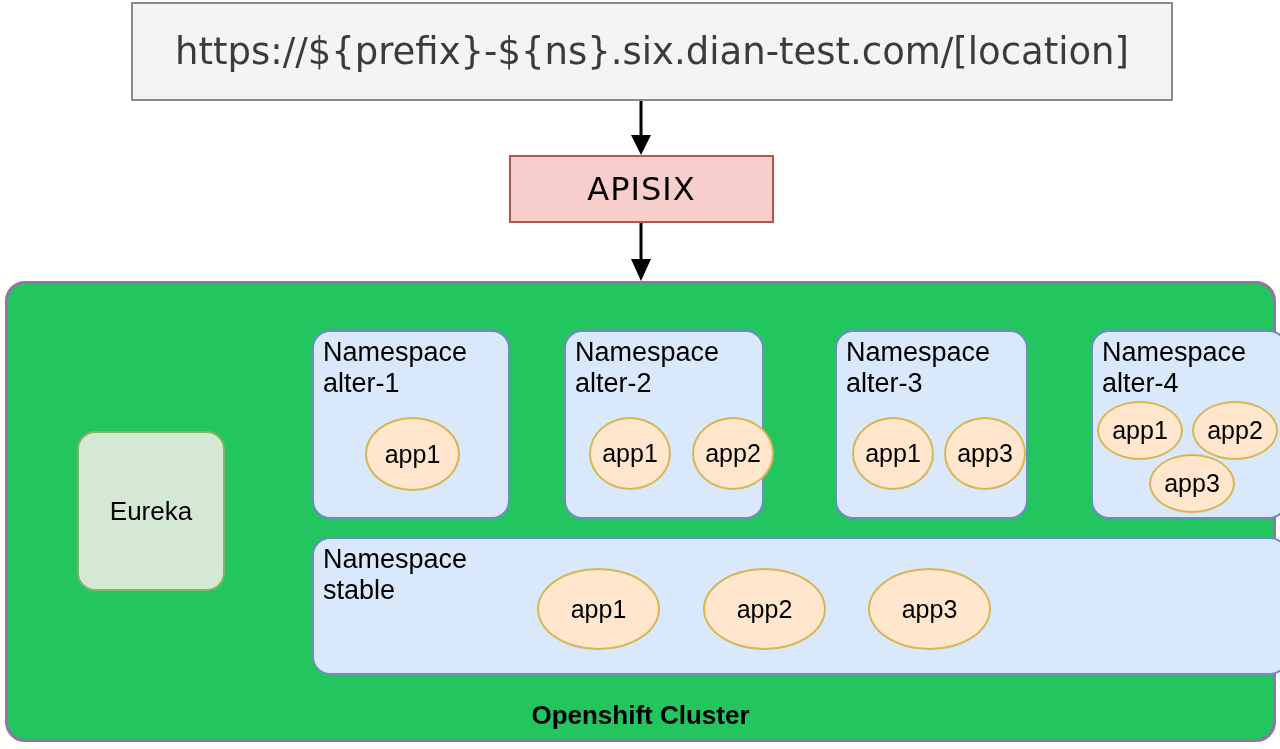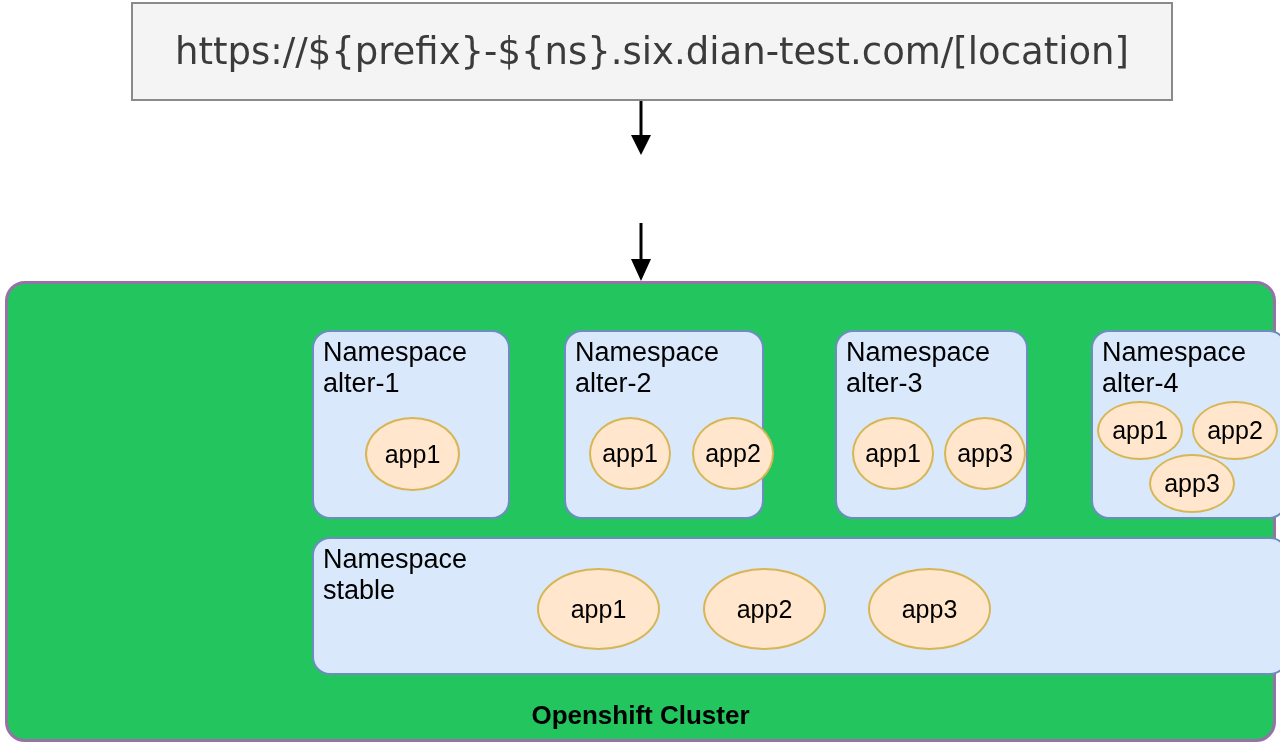--- a/index.html
+++ b/index.html
@@ -169,25 +169,31 @@
     <span class="url-text">https://${prefix}-${ns}.six.dian-test.com/[location]</span>
   </div>
 
   <svg class="arrow" width="1280" height="749" style="pointer-events:none;">
     <line x1="641" y1="101" x2="641" y2="140" stroke="#000000" stroke-width="3"></line>
     <polygon points="641,155 631,135 651,135" fill="#000000"></polygon>
     <line x1="641" y1="223" x2="641" y2="262" stroke="#000000" stroke-width="3"></line>
     <polygon points="641,281 631,259 651,259" fill="#000000"></polygon>
   </svg>
 
+  <div class="apisix-box">
+    <span class="apisix-text">APISIX</span>
+  </div>
 
   <div class="cluster-box">
     <div class="cluster-label">Openshift Cluster</div>
   </div>
 
+  <div class="eureka-box">
+    <span class="eureka-text">Eureka</span>
+  </div>
 
   <div class="ns-box ns-alter-1">
     <div class="ns-label">Namespace
 alter-1</div>
     <div class="app app-lg" style="left:51px; top:85px;">
       <span>app1</span>
     </div>
   </div>
 
   <div class="ns-box ns-alter-2">

